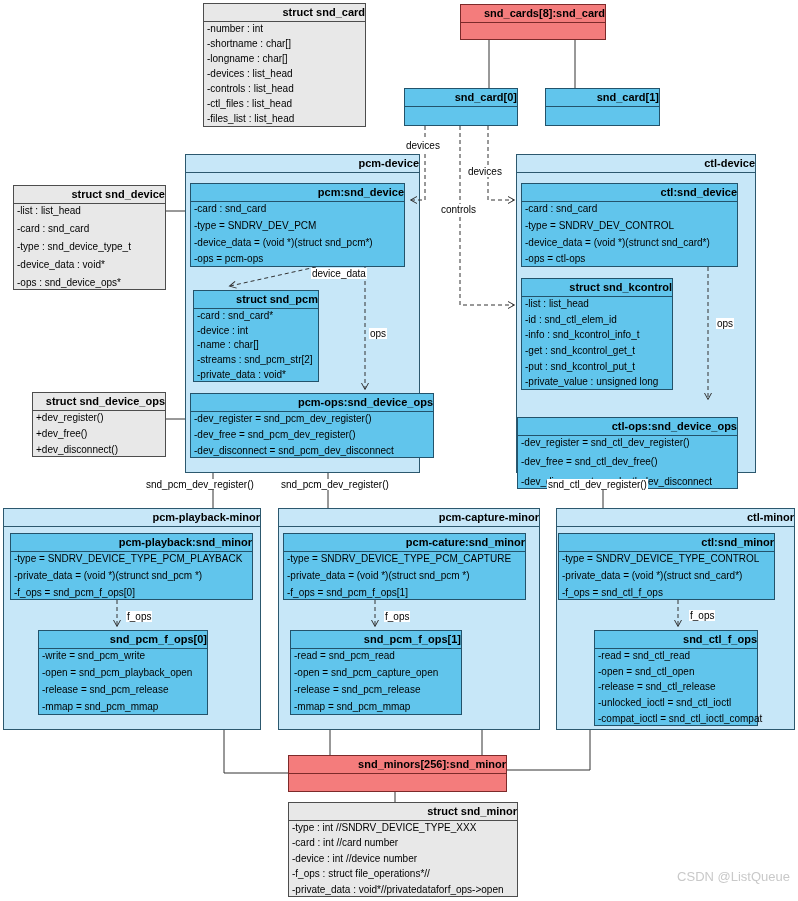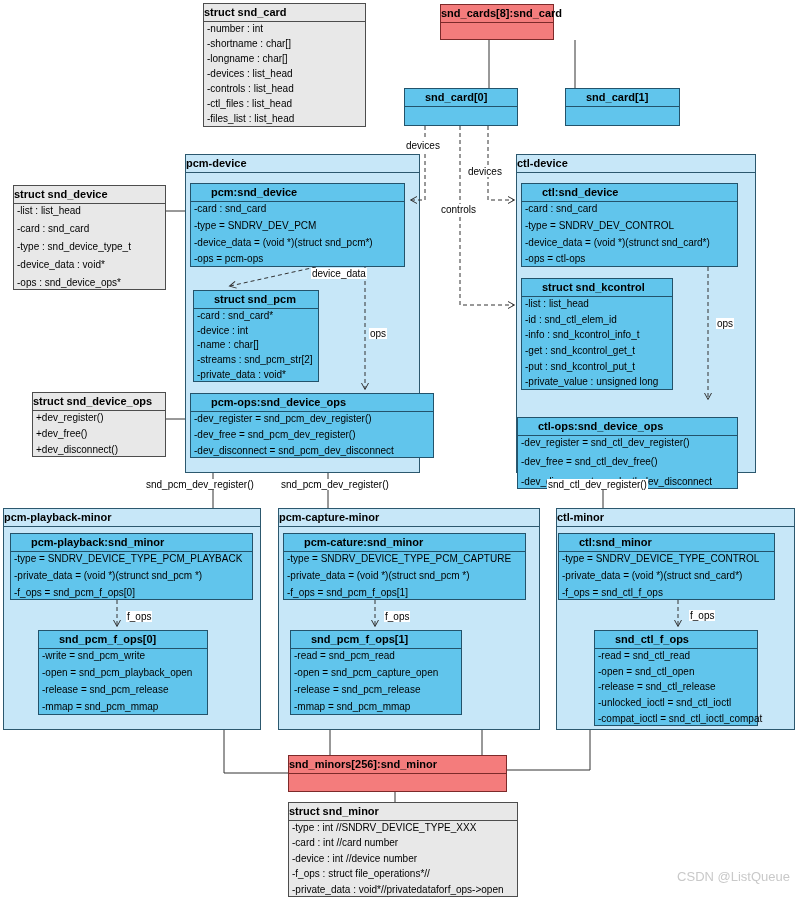--- a/index.html
+++ b/index.html
@@ -22,21 +22,21 @@
     border: 1px solid #36474f;
     display: flex;
     flex-direction: column;
   }
   .box .hdr {
     flex: 0 0 18px;
     height: 18px;
     border-bottom: 1px solid #36474f;
     font-size: 11px;
     font-weight: bold;
-    text-align: left;
+    text-align: right;
     line-height: 17px;
     white-space: nowrap;
     overflow: visible;
     color: #000;
   }
   .box .body {
     flex: 1;
     display: flex;
     flex-direction: column;
     justify-content: space-between;
@@ -173,34 +173,34 @@
   <div class="hdr">struct snd_minor</div>
   <div class="body">
     <div class="row">-type : int //SNDRV_DEVICE_TYPE_XXX</div>
     <div class="row">-card : int //card number</div>
     <div class="row">-device : int //device number</div>
     <div class="row">-f_ops : struct file_operations*//</div>
     <div class="row">-private_data : void*//privatedataforf_ops-&gt;open</div>
   </div>
 </div>
 
-<div class="box red inner-box" style="left:440px;top:4px;width:114px;height:36px">
+<div class="box red inner-box" style="left:460px;top:4px;width:146px;height:36px">
   <div class="hdr">snd_cards[8]:snd_card</div>
   <div class="body"></div>
 </div>
 <div class="box red inner-box" style="left:288px;top:755px;width:219px;height:37px">
   <div class="hdr">snd_minors[256]:snd_minor</div>
   <div class="body"></div>
 </div>
 
 <div class="box blue inner-box" style="left:404px;top:88px;width:114px;height:38px">
   <div class="hdr">snd_card[0]</div>
   <div class="body"></div>
 </div>
-<div class="box blue inner-box" style="left:565px;top:88px;width:115px;height:38px">
+<div class="box blue inner-box" style="left:545px;top:88px;width:115px;height:38px">
   <div class="hdr">snd_card[1]</div>
   <div class="body"></div>
 </div>
 
 <div class="box blue inner-box" style="left:190px;top:183px;width:215px;height:84px">
   <div class="hdr">pcm:snd_device</div>
   <div class="body">
     <div class="row">-card : snd_card</div>
     <div class="row">-type = SNDRV_DEV_PCM</div>
     <div class="row">-device_data = (void *)(struct snd_pcm*)</div>

